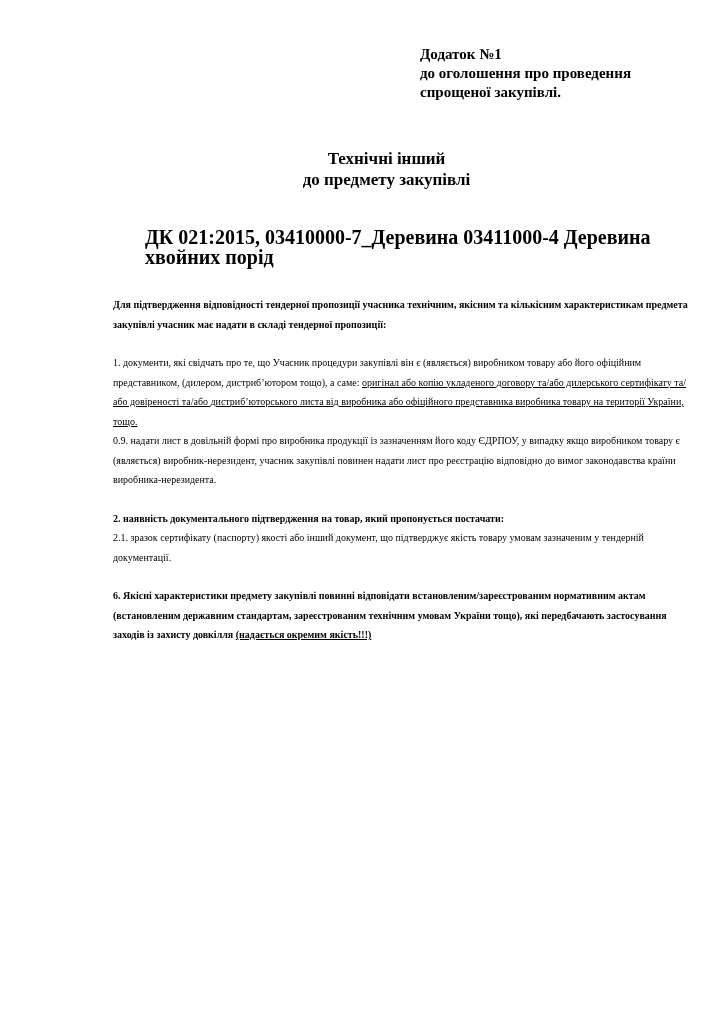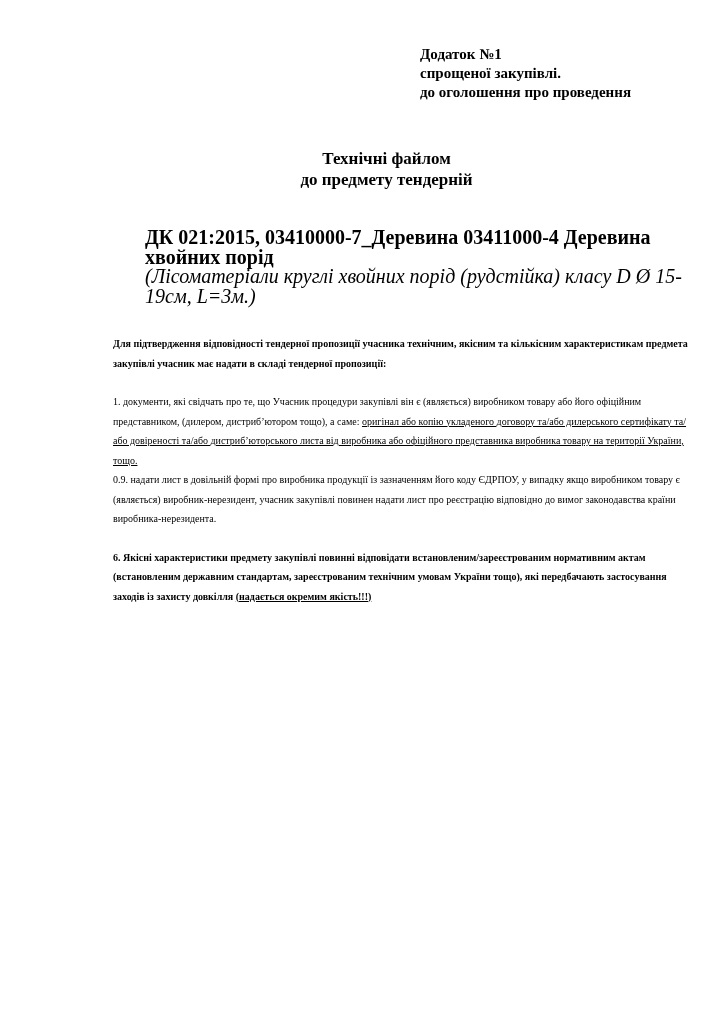--- a/index.html
+++ b/index.html
@@ -50,36 +50,37 @@
   .bold { font-weight: bold; }
   .u { text-decoration: underline; }
 </style>
 </head>
 <body>
 
 <div class="page">
 
   <div class="annex">
     <div>Додаток №1</div>
+    <div>до оголошення про проведення</div>
     <div>спрощеної закупівлі.</div>
-    <div>до оголошення про проведення</div>
   </div>
 
   <div class="doc-title">
-    <div>Технічні файлом</div>
-    <div>до предмету тендерній</div>
+    <div>Технічні інший</div>
+    <div>до предмету закупівлі</div>
   </div>
 
   <p class="subject">
     <span class="code">ДК 021:2015, 03410000-7_Деревина 03411000-4 Деревина хвойних порід</span><br>
-    <span class="desc">(Лісоматеріали круглі хвойних порід (рудстійка) класу D Ø 15-19см, L=3м.)</span>
   </p>
 
   <p class="body-text intro">Для підтвердження відповідності тендерної пропозиції учасника технічним, якісним та кількісним характеристикам предмета закупівлі учасник має надати в складі тендерної пропозиції:</p>
 
   <p class="body-text gap"><span>1. документи, які свідчать про те, що Учасник процедури закупівлі він є (являється) виробником товару або його офіційним представником, (дилером, дистриб’ютором тощо), а саме: </span><span class="u">оригінал або копію укладеного договору та/або дилерського сертифікату та/або довіреності та/або дистриб’юторського листа від виробника або офіційного представника виробника товару на території України, тощо.</span></p>
 
   <p class="body-text">0.9. надати лист в довільній формі про виробника продукції із зазначенням його коду ЄДРПОУ, у випадку якщо виробником товару є (являється) виробник-нерезидент, учасник закупівлі повинен надати лист про реєстрацію відповідно до вимог законодавства країни виробника-нерезидента.</p>
 
+  <p class="body-text bold gap">2. наявність документального підтвердження на товар, який пропонується постачати:</p>
+  <p class="body-text">2.1. зразок сертифікату (паспорту) якості або інший документ, що підтверджує якість товару умовам зазначеним у тендерній документації.</p>
 
   <p class="body-text bold gap"><span>6. Якісні характеристики предмету закупівлі повинні відповідати встановленим/зареєстрованим нормативним актам (встановленим державним стандартам, зареєстрованим технічним умовам України тощо), які передбачають застосування заходів із захисту довкілля </span><span class="u">(надається окремим якість!!!)</span></p>
 
 </div>
 
 </body></html>

